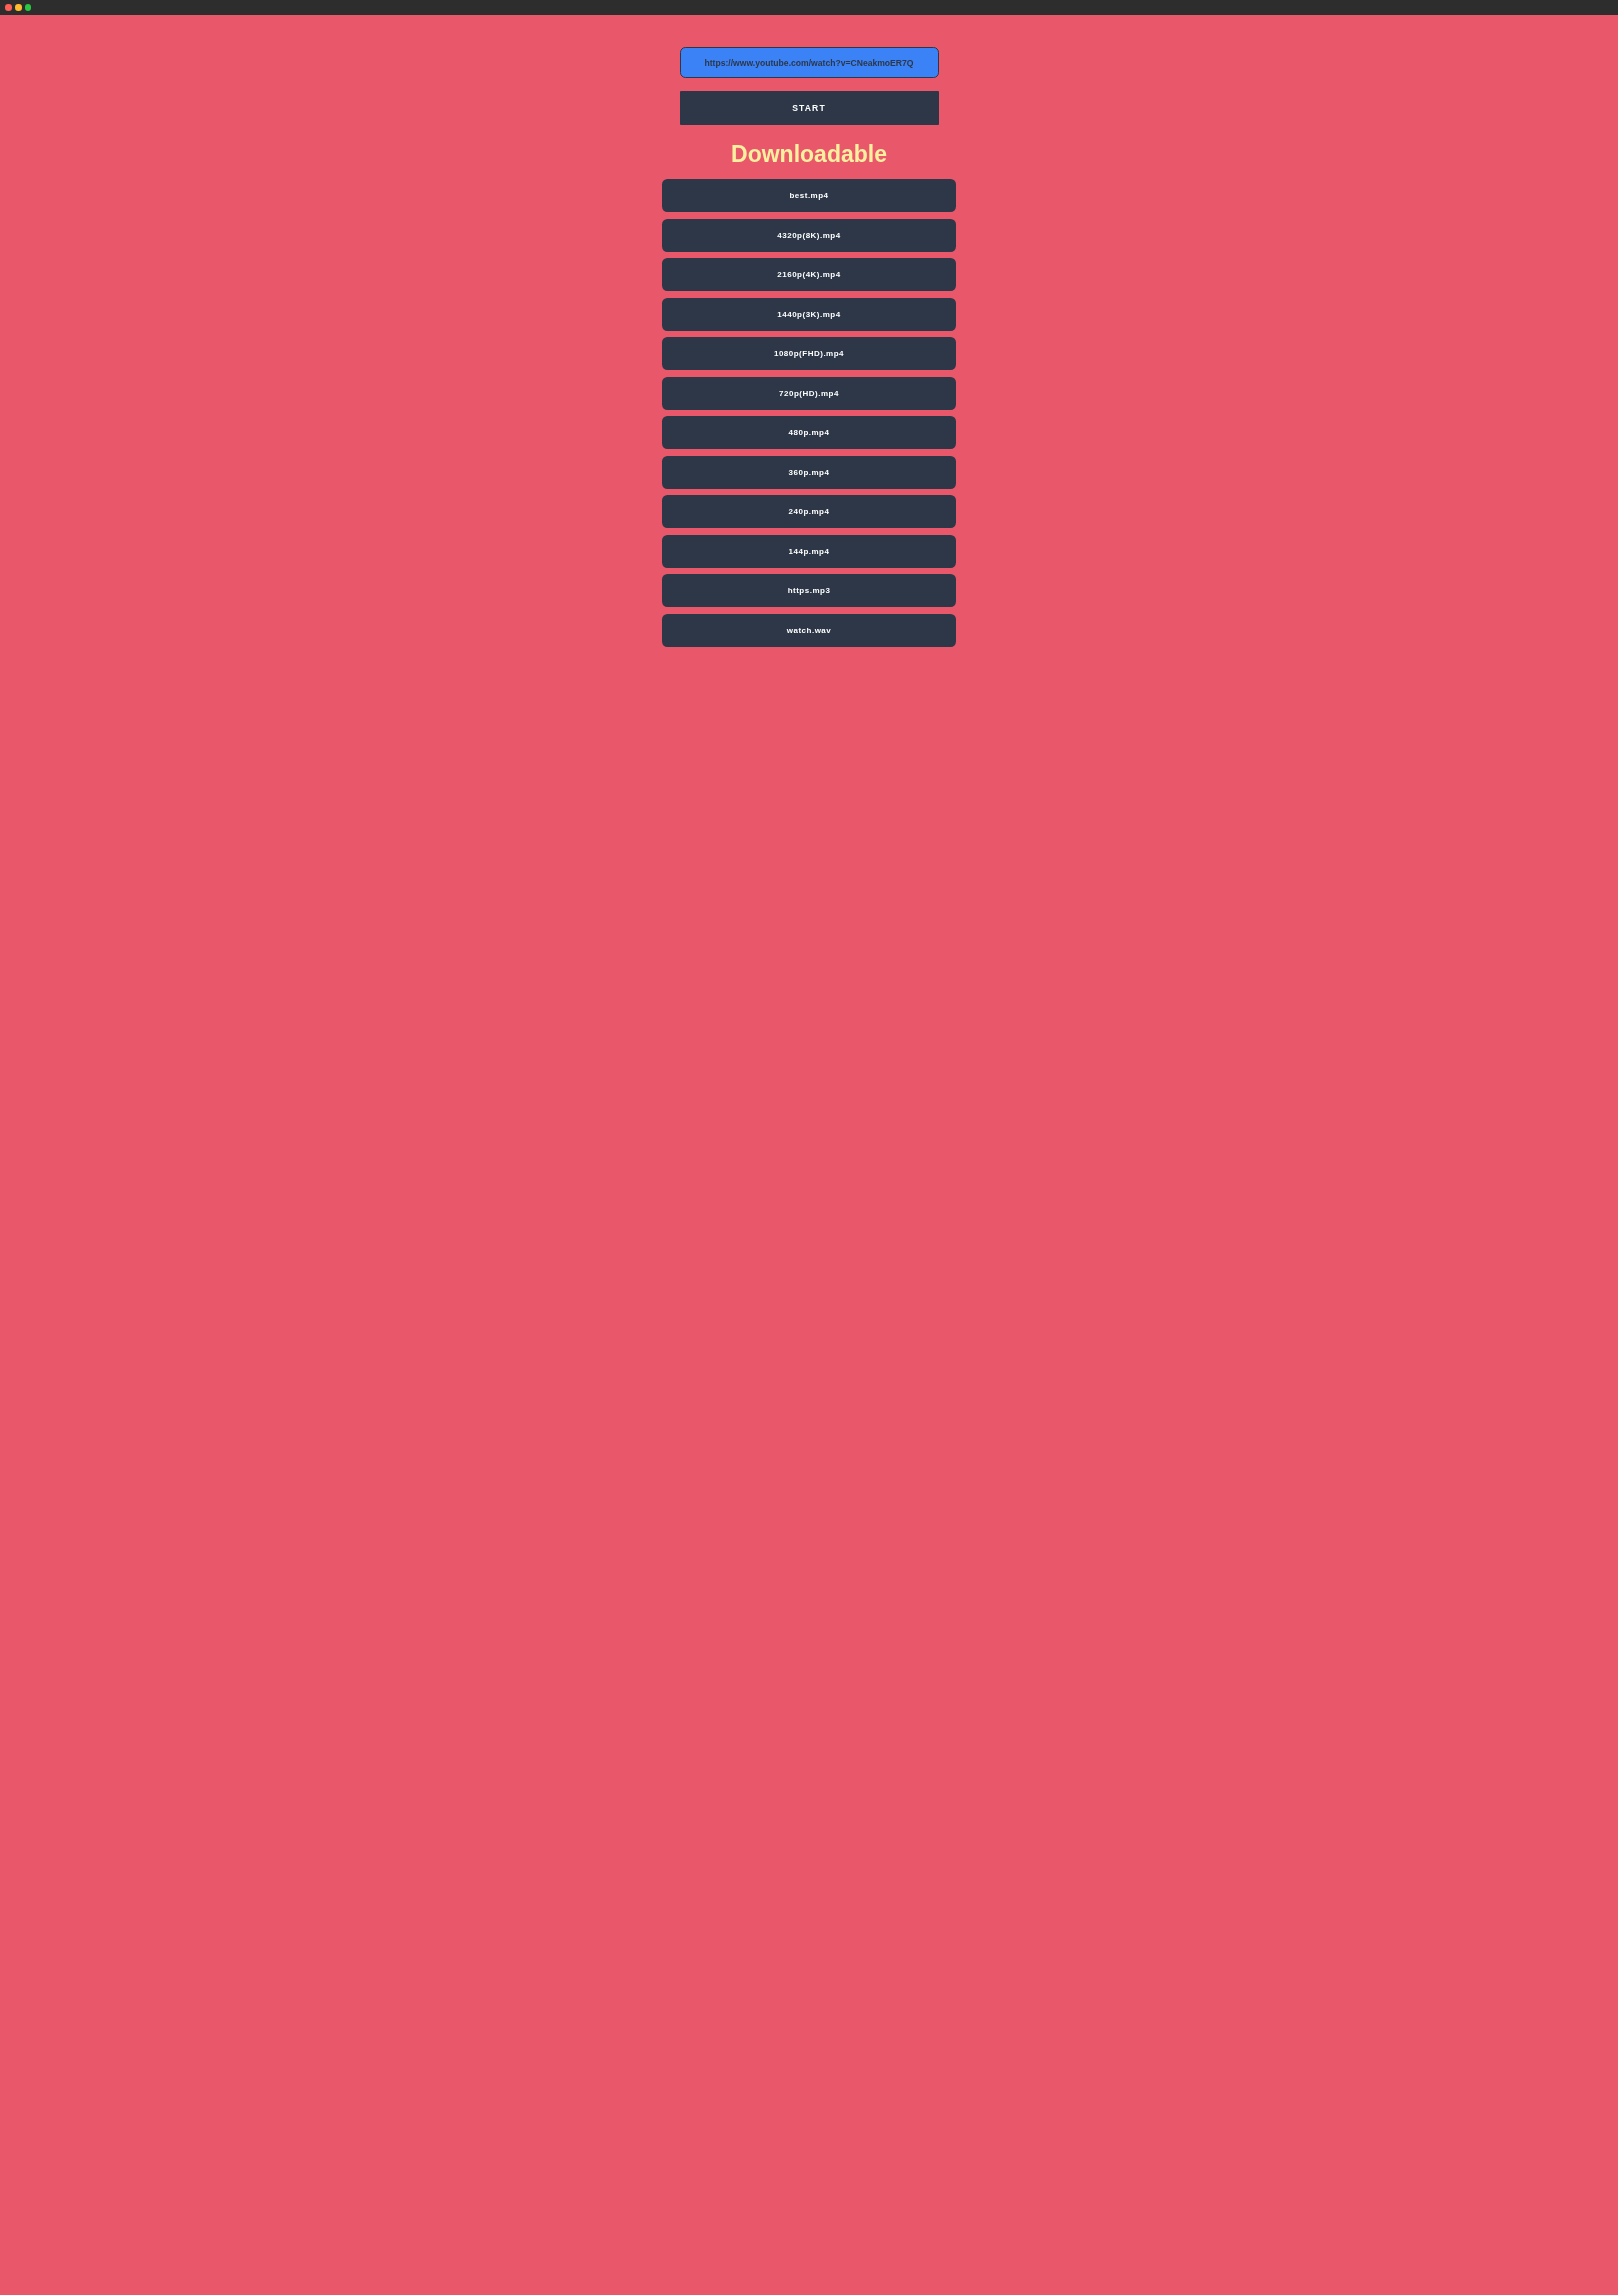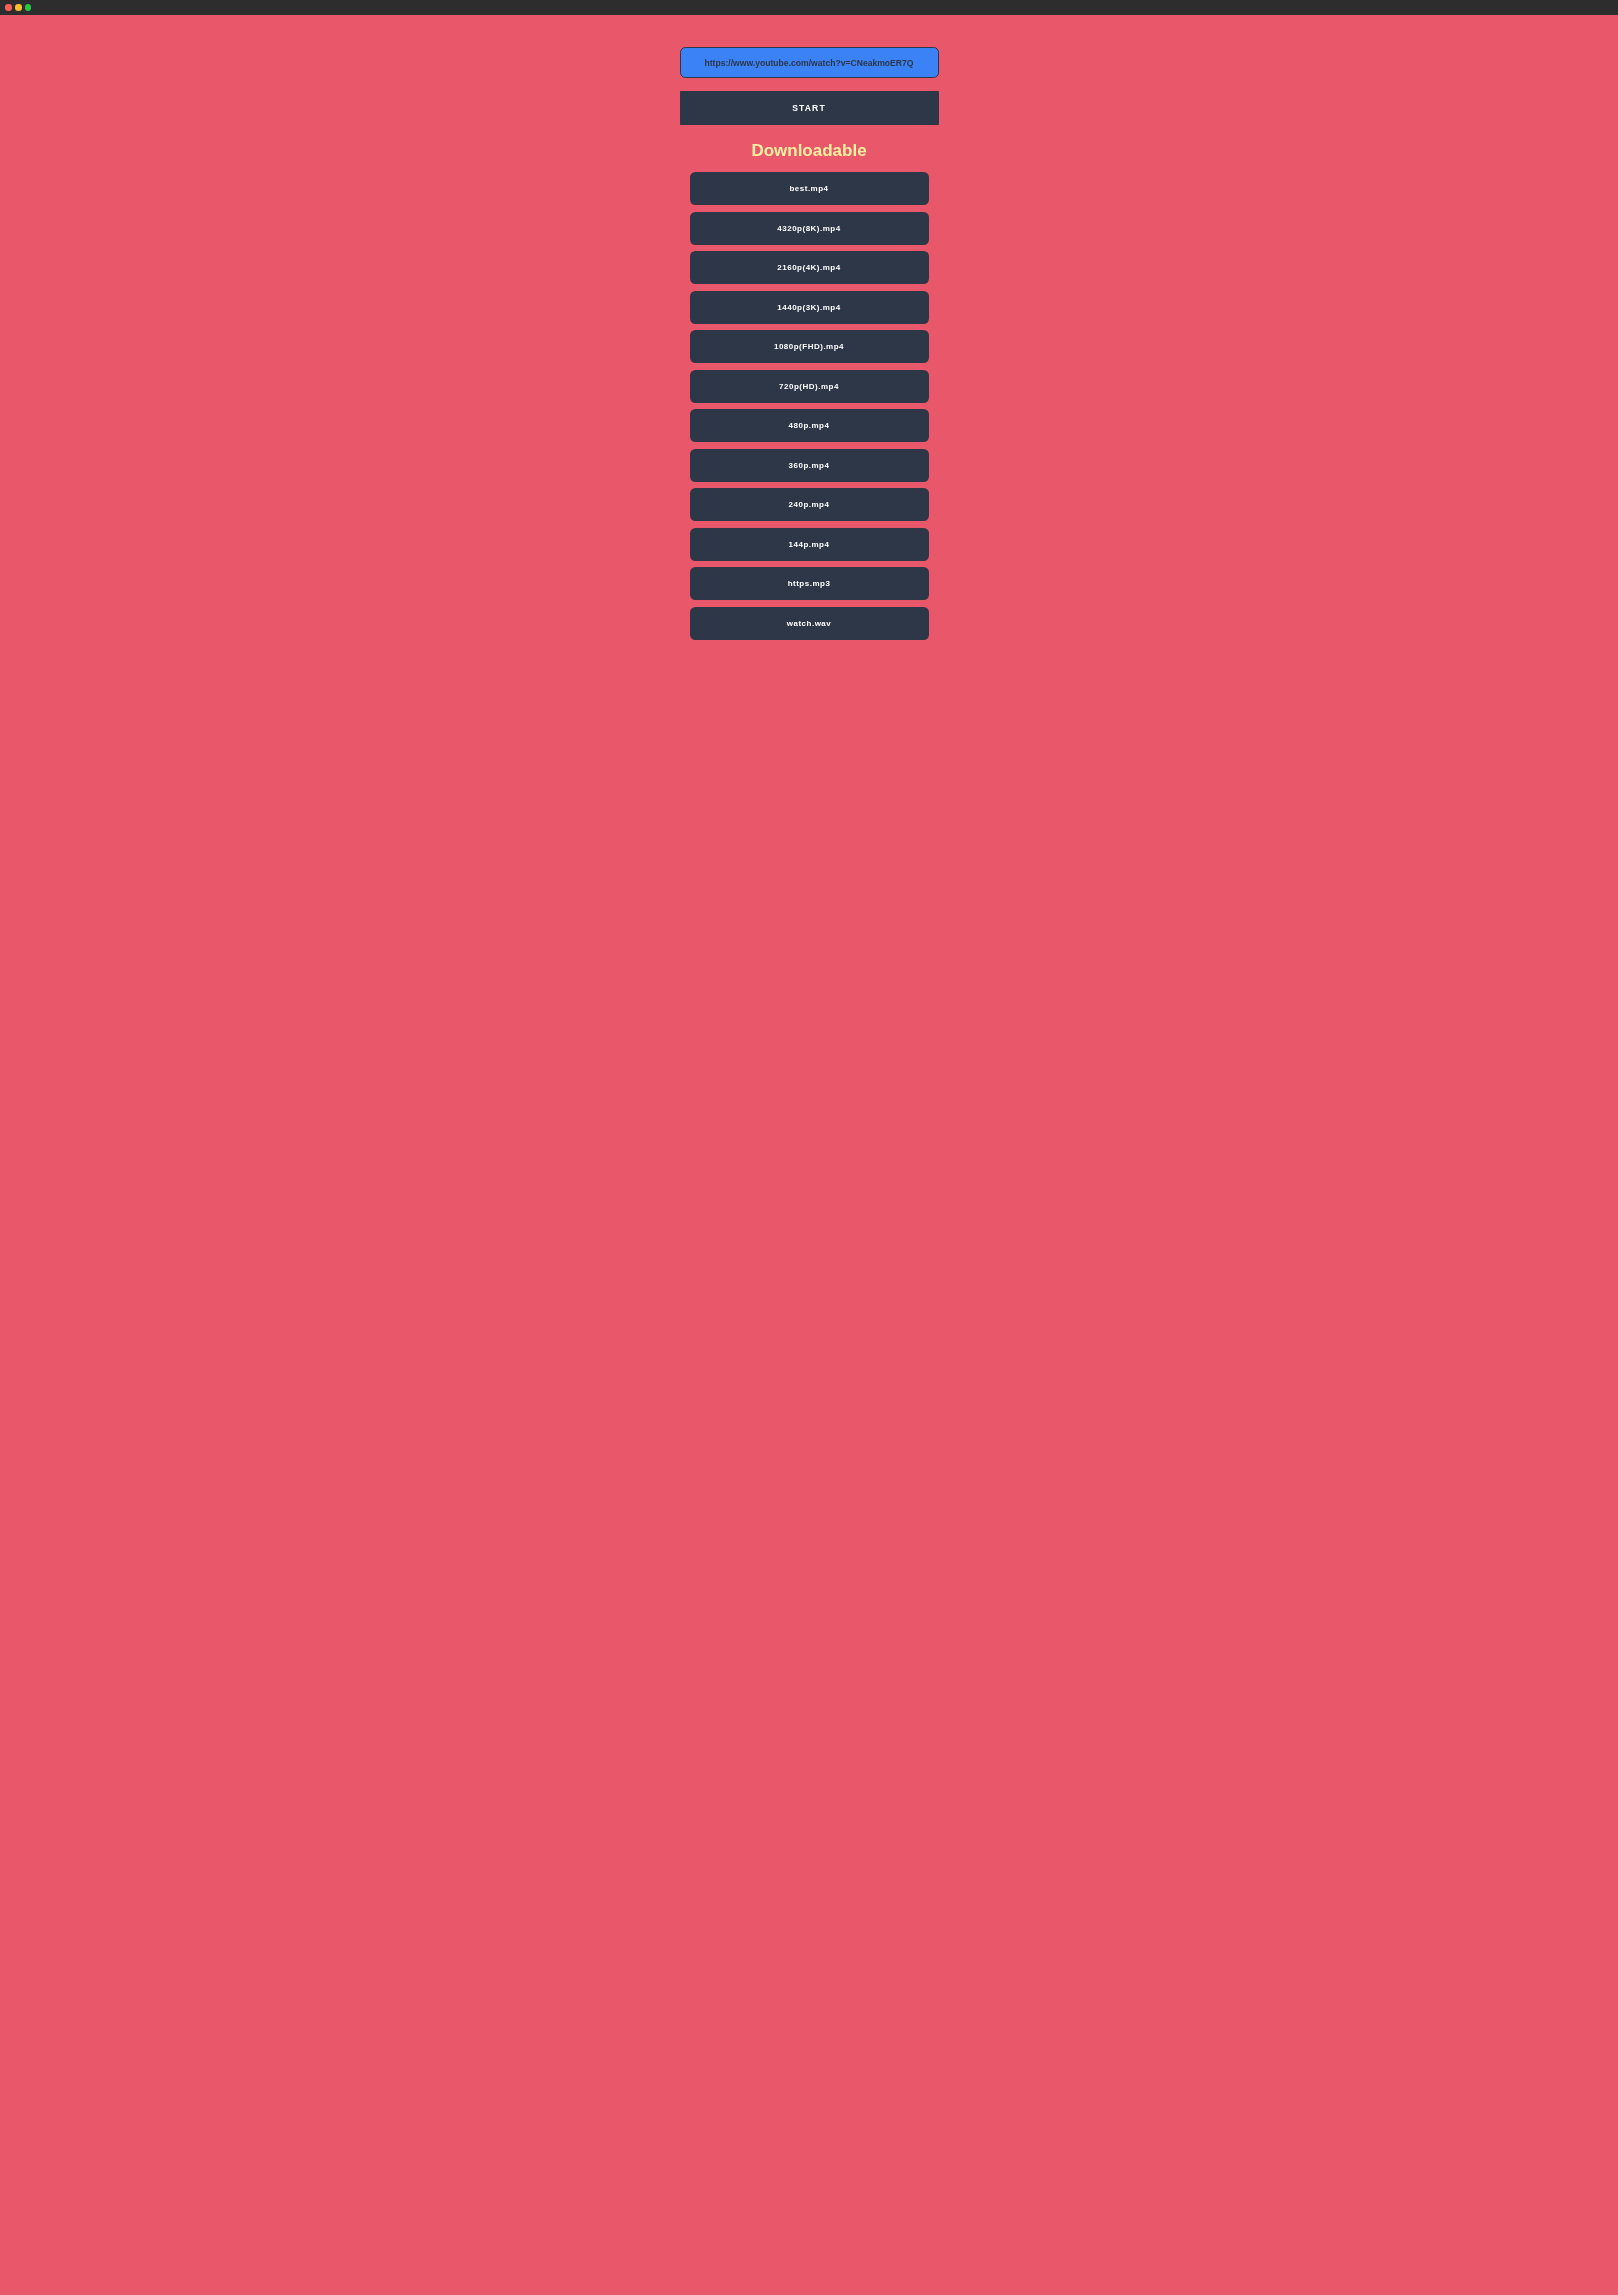--- a/index.html
+++ b/index.html
@@ -81,28 +81,28 @@
       font-family: Arial, sans-serif;
       letter-spacing: 1.1px;
       border: none;
       border-radius: 1px;
       cursor: pointer;
       margin-bottom: 16px;
     }
 
     .downloadable-title {
       color: #fff0a0;
-      font-size: 17px;
+      font-size: 23px;
       font-weight: 900;
       margin-bottom: 10.8px;
       text-align: center;
     }
 
     .download-button {
-      width: 239px;
+      width: 294px;
       max-width: 90vw;
       padding: 12px;
       background: #2d3748;
       color: #ffffff;
       font-size: 8px;
       font-weight: 700;
       font-family: Arial, sans-serif;
       letter-spacing: 0.5px;
       border: none;
       border-radius: 5.4px;

